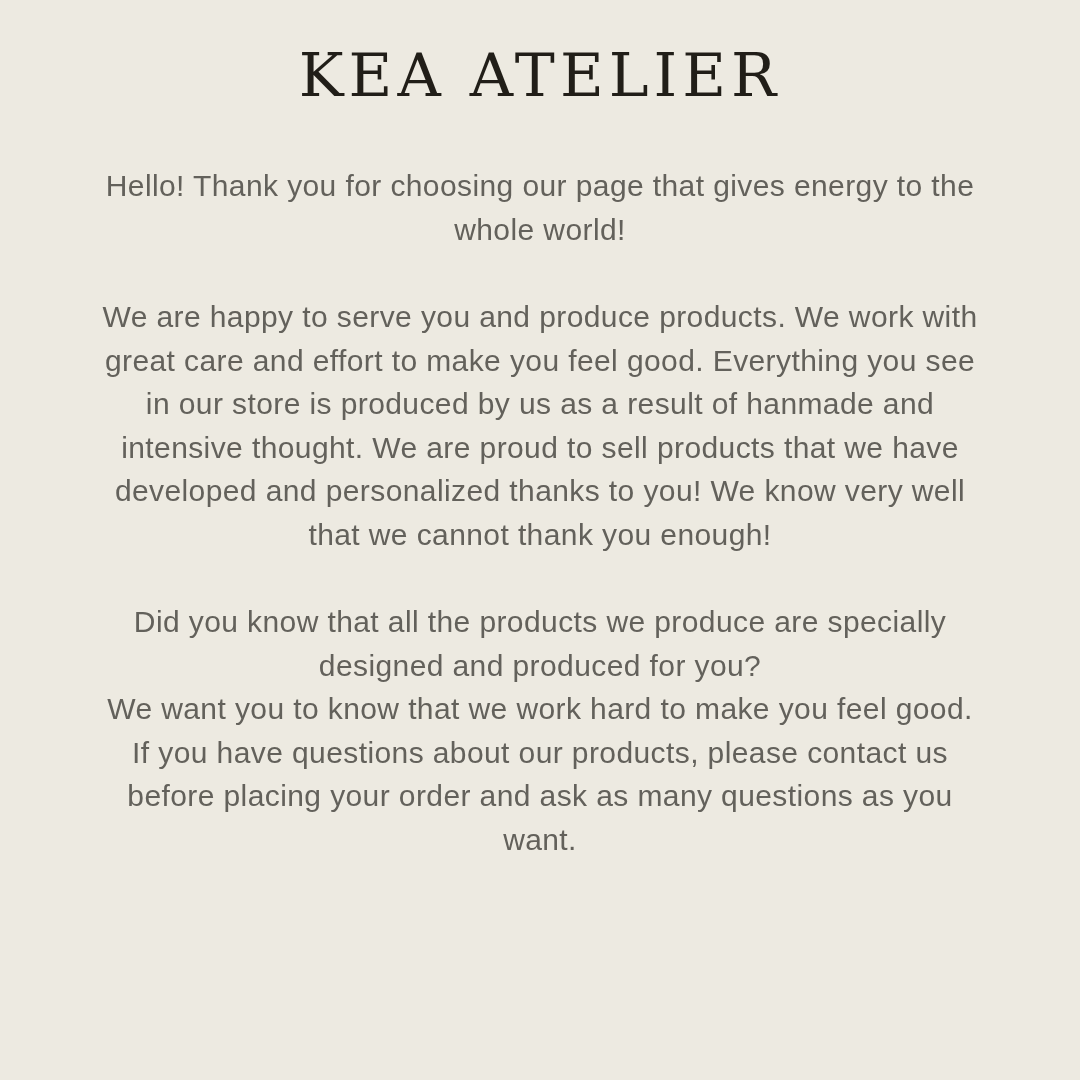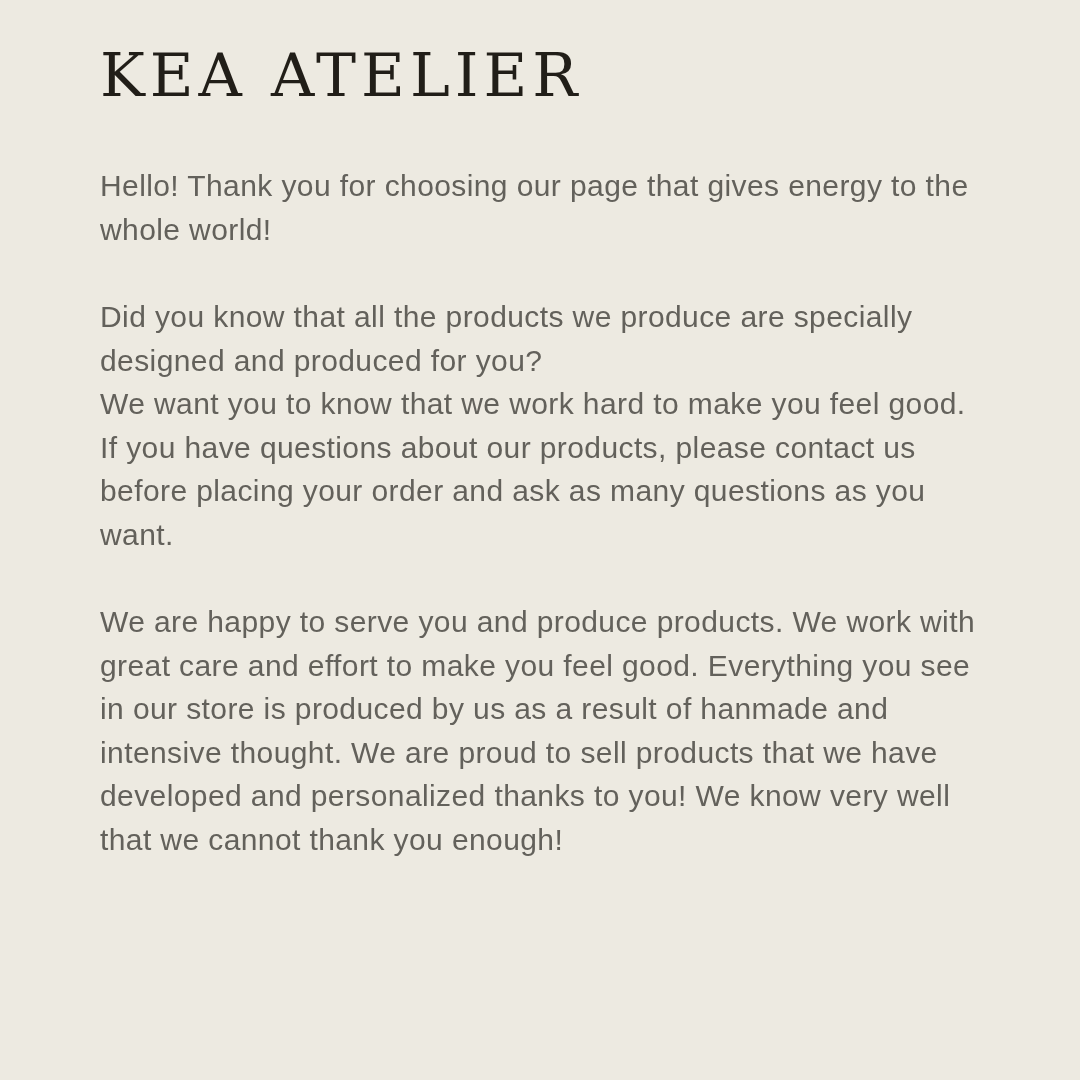--- a/index.html
+++ b/index.html
@@ -11,20 +11,21 @@
       width: 1080px;
       height: 1080px;
       background: var(--bg, #edeae1);
       overflow: hidden;
     }
     .card {
       width: 1080px;
       height: 1080px;
       box-sizing: border-box;
       padding: 26px 100px 0;
+      text-align: center;
     }
     .title {
       font-family: "DejaVu Serif", "Liberation Serif", serif;
       font-size: 60px;
       font-weight: 500;
       letter-spacing: 5px;
       color: var(--title, #201d18);
       margin: 16px 0 56px;
       line-height: 1.1;
     }
@@ -40,18 +41,18 @@
     }
   </style>
 </head>
 <body>
 
 <div class="card">
   <h1 class="title">KEA ATELIER</h1>
 
   <p class="para">Hello! Thank you for choosing our page that gives energy to the whole world!</p>
 
+  <p class="para">We are happy to serve you and produce products. We work with great care and effort to make you feel good. Everything you see in our store is produced by us as a result of hanmade and intensive thought. We are proud to sell products that we have developed and personalized thanks to you! We know very well that we cannot thank you enough!</p>
+
   <p class="para">Did you know that all the products we produce are specially designed and produced for you?
 We want you to know that we work hard to make you feel good. If you have questions about our products, please contact us before placing your order and ask as many questions as you want.</p>
-
-  <p class="para">We are happy to serve you and produce products. We work with great care and effort to make you feel good. Everything you see in our store is produced by us as a result of hanmade and intensive thought. We are proud to sell products that we have developed and personalized thanks to you! We know very well that we cannot thank you enough!</p>
 
 </div>
 
 </body></html>

